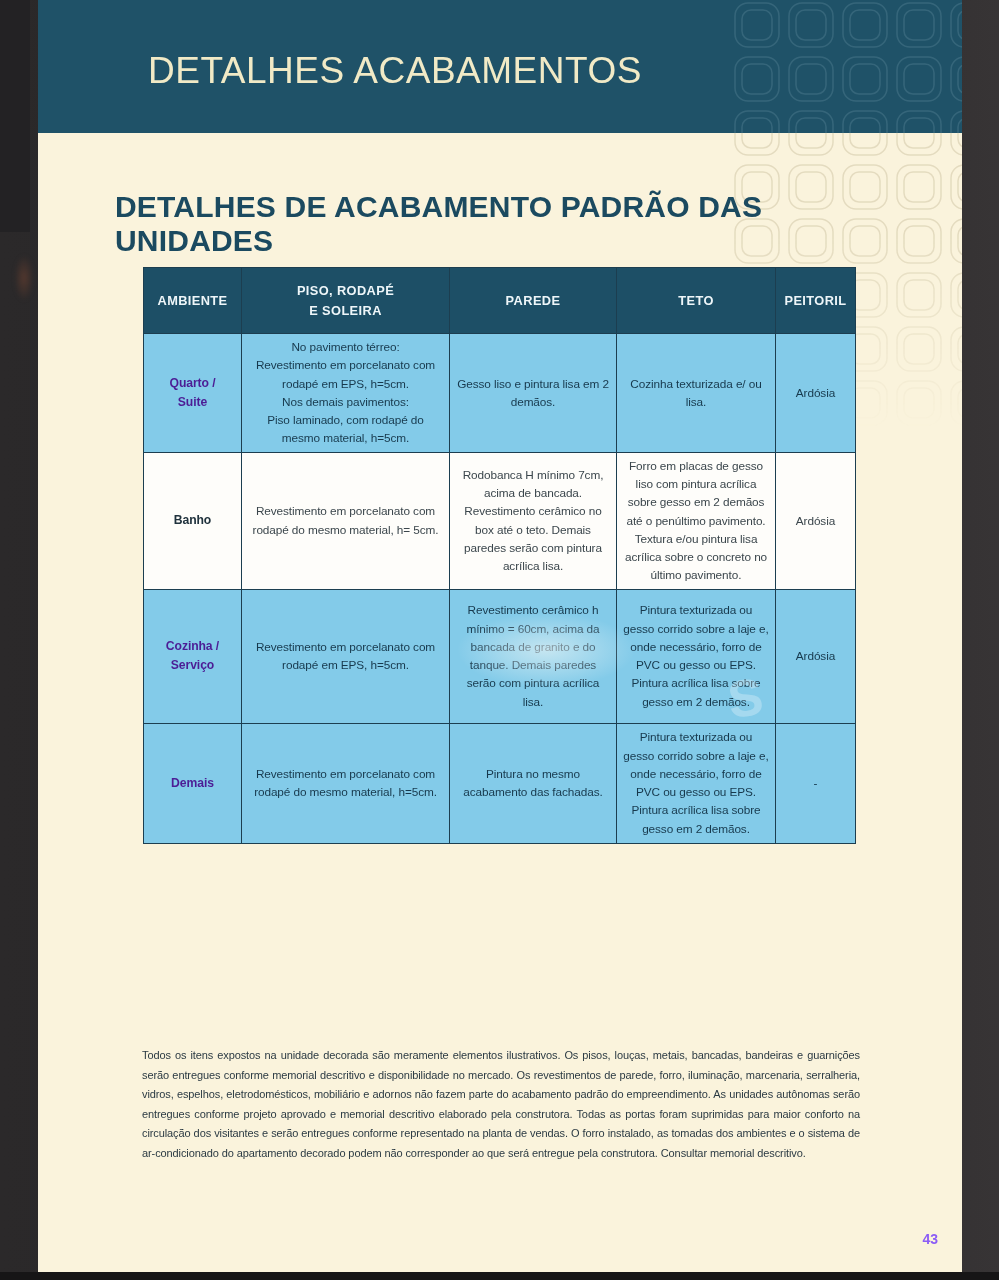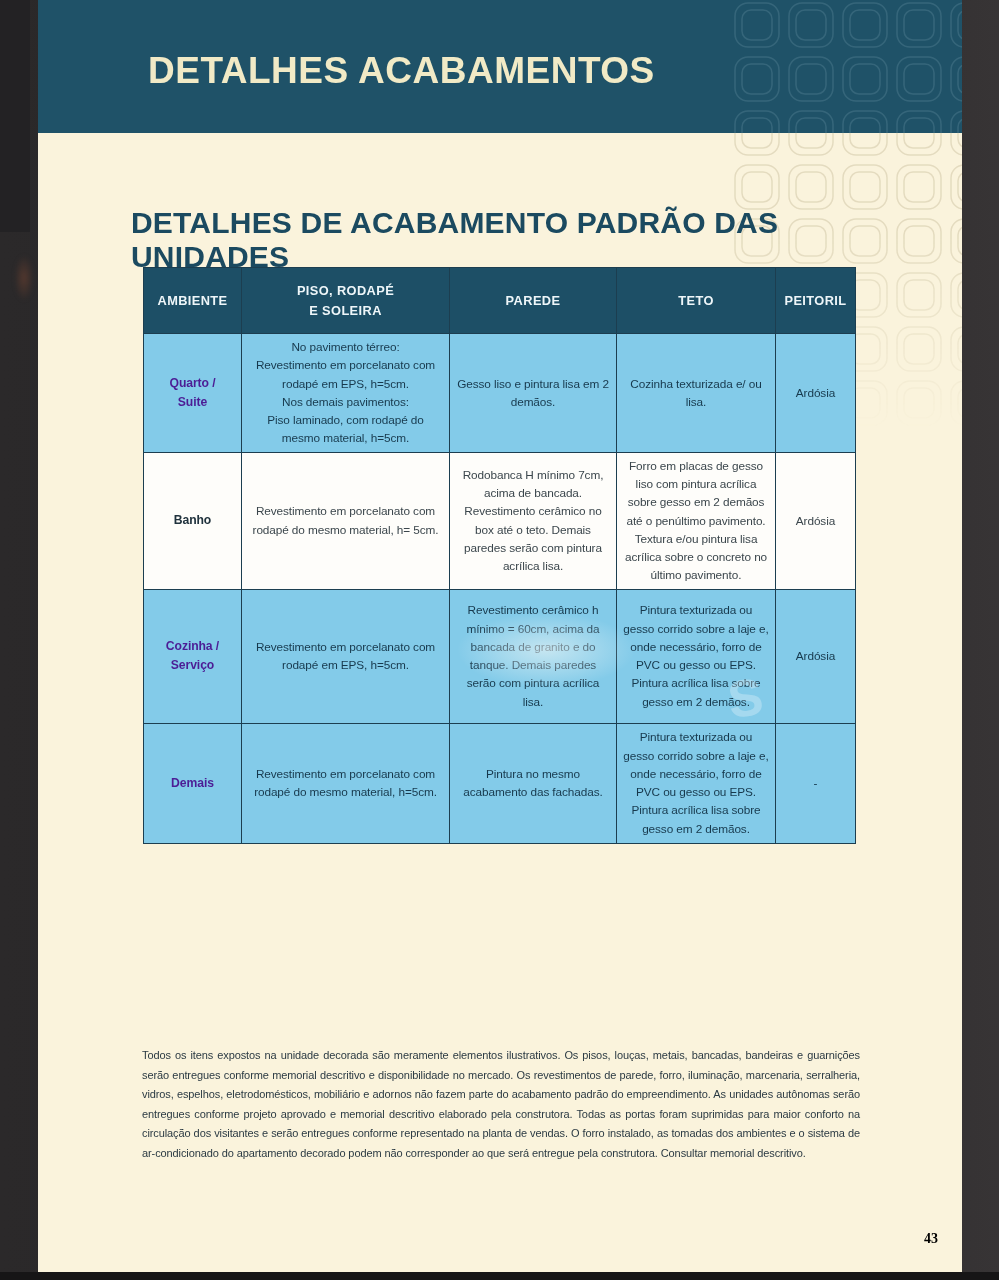--- a/index.html
+++ b/index.html
@@ -12,26 +12,26 @@
   .corner-block{position:absolute;left:0;top:0;width:30px;height:232px;background:#232224;}
   .side-blob{position:absolute;left:15px;top:256px;width:18px;height:44px;border-radius:9px;
     background:radial-gradient(ellipse at center,#54382e 0%,rgba(70,45,35,0) 75%);filter:blur(2px);}
   .bottom-strip{position:absolute;left:0;bottom:0;width:100%;height:8px;background:#161516;}
 
   .page{position:absolute;left:38px;top:0;width:924px;height:1272px;background:#faf3dc;}
 
   .header-band{position:absolute;left:0;top:0;width:100%;height:133px;background:#1f5268;}
   .header-title{
     position:absolute;left:110px;top:50px;margin:0;
-    font-size:37px;font-weight:bold;letter-spacing:0.5px;color:#f1eac6;
+    font-size:37px;font-weight:normal;letter-spacing:0.5px;color:#f1eac6;
   }
   .pattern-svg{position:absolute;top:0;right:0;pointer-events:none;}
 
   .section-title{
-    position:absolute;left:77px;top:190px;margin:16px;width:800px;
+    position:absolute;left:77px;top:190px;margin:0;width:800px;
     font-size:30px;font-weight:bold;letter-spacing:0.2px;color:#1b4a60;
   }
 
   .table-wrap{position:absolute;left:105px;top:267px;width:712px;}
   table.finishes{
     border-collapse:collapse;table-layout:fixed;width:712px;
     font-size:11.8px;line-height:1.55;letter-spacing:-0.1px;padding-left:32px;
   }
   table.finishes col.c1{width:98px;}
   table.finishes col.c2{width:208px;}
@@ -68,21 +68,21 @@
     position:absolute;left:690px;top:668px;pointer-events:none;
     font-size:52px;font-weight:bold;color:rgba(255,255,255,0.28);transform:rotate(-8deg);
   }
 
   .footnote{
     position:absolute;left:104px;top:1046px;width:718px;margin:0;
     font-size:11px;line-height:19.6px;color:#2b3a43;text-align:justify;letter-spacing:-0.1px;
   }
   .page-number{
     position:absolute;right:24px;top:1231px;
-    font-size:14px;font-weight:bold;color:#000000;font-family:Liberation Serif, serif;
+    font-size:14px;font-weight:bold;color:#8b5cf6;
   }
 </style>
 </head>
 <body>
 
 <div class="stage">
 
   <div class="corner-block"></div>
   <div class="side-blob"></div>
 

